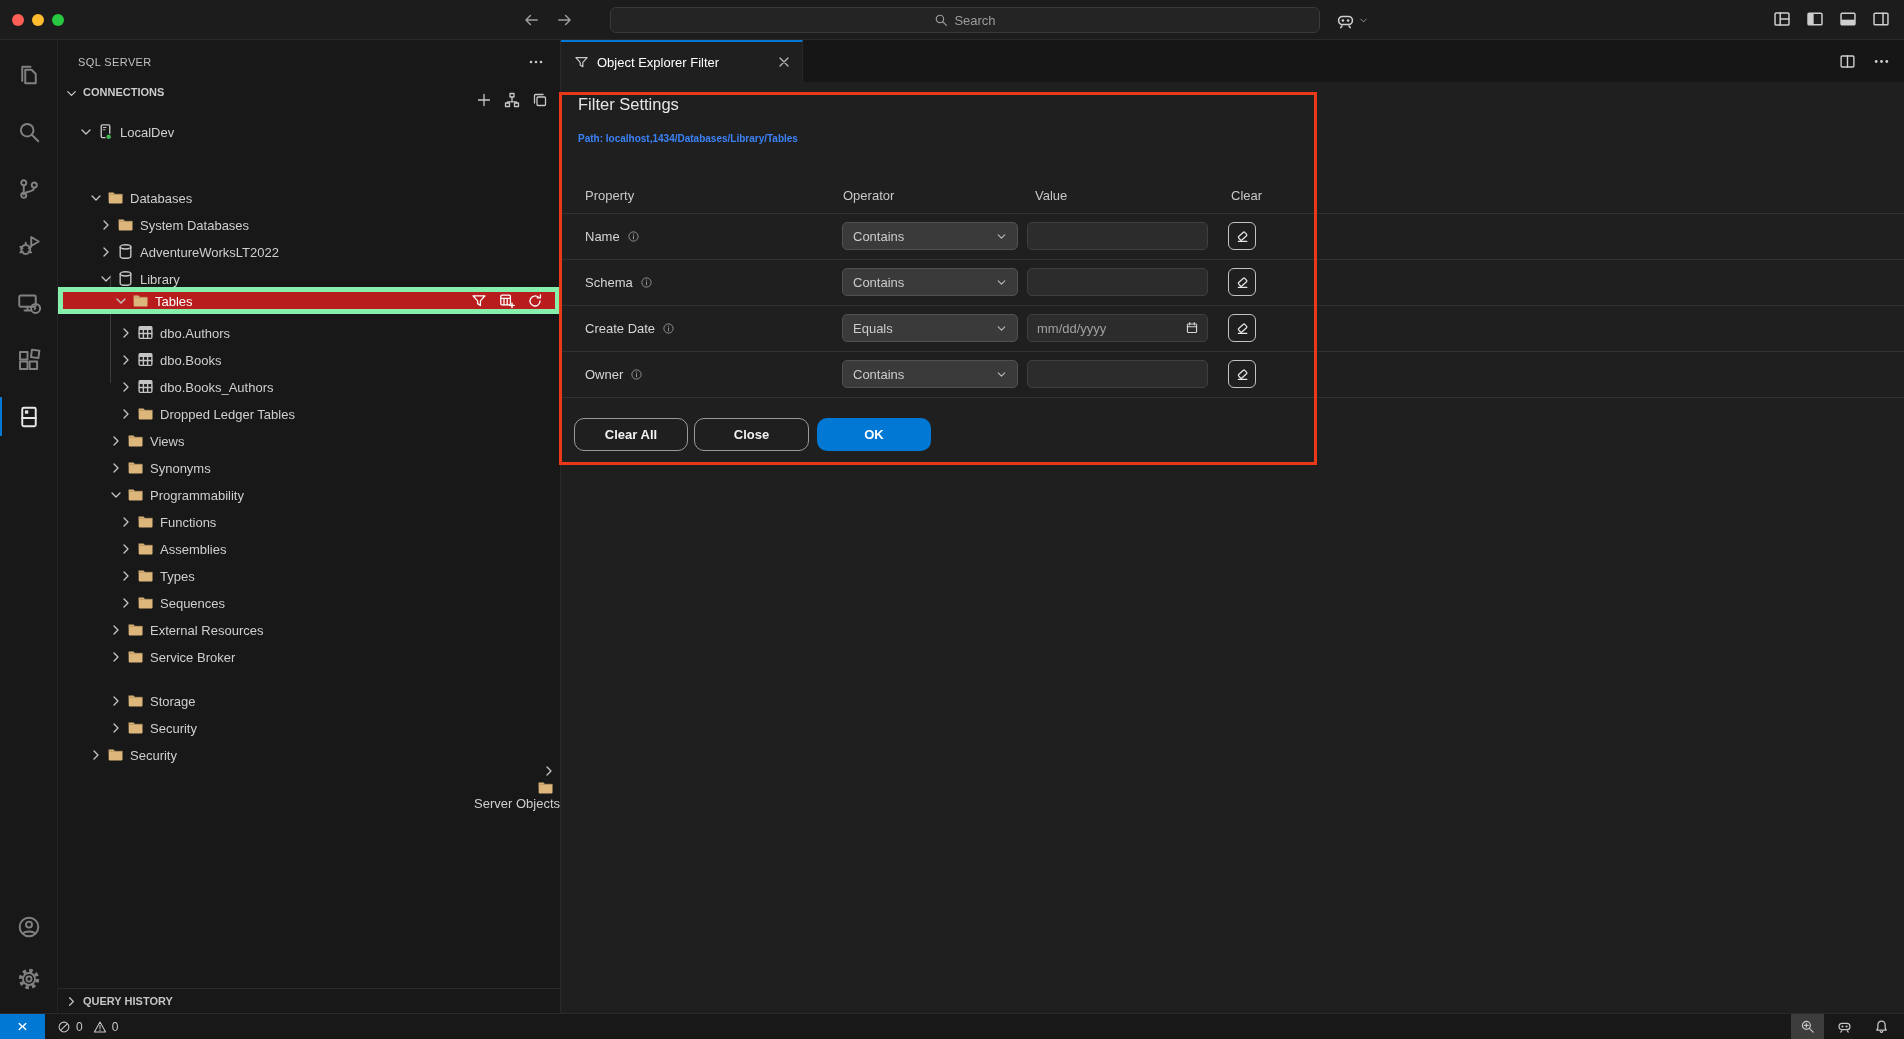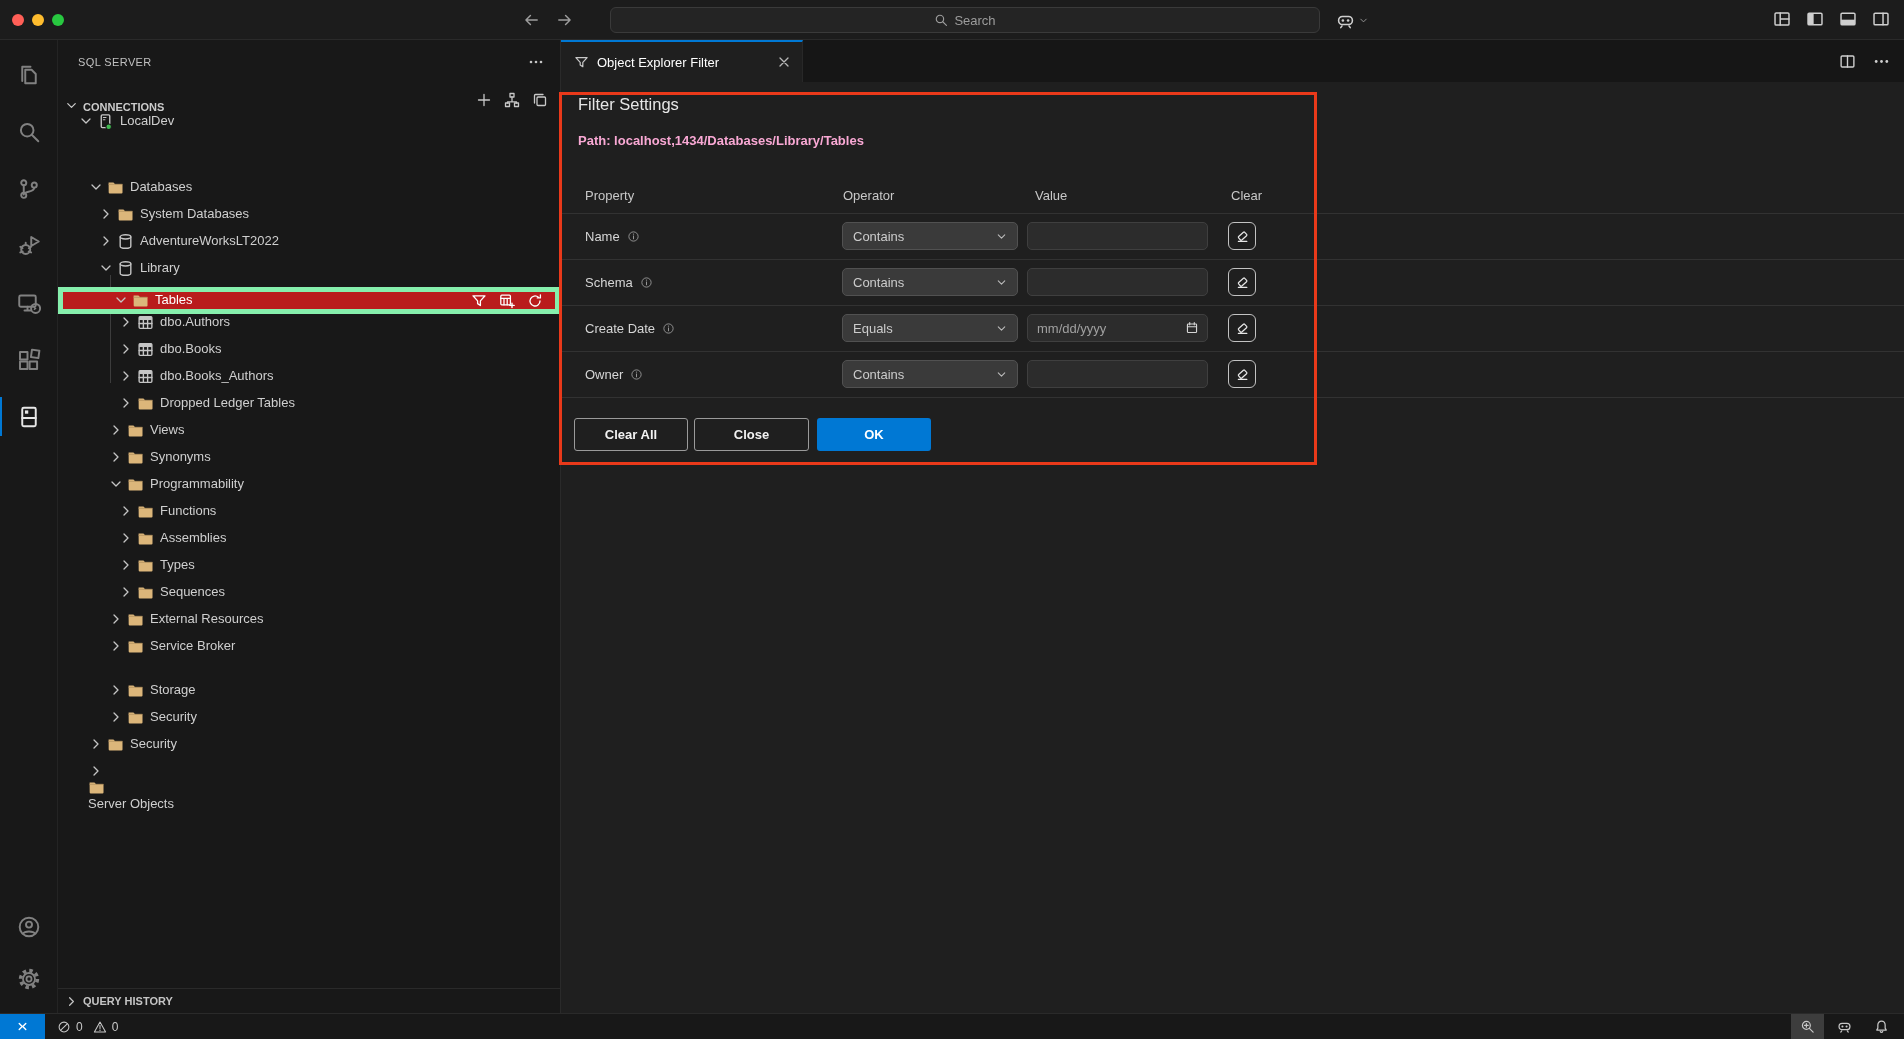--- a/index.html
+++ b/index.html
@@ -28,27 +28,27 @@
   .ab-item.active{color:#e7e7e7}
   .ab-item.active::before{content:'';position:absolute;left:0;top:9px;bottom:9px;width:2px;background:#0078d4}
   .ab-bottom{position:absolute;bottom:8px;left:0;width:57px}
   .ab-bottom .ab-item{height:52px}
 
   
   .sidebar{position:absolute;left:58px;top:40px;width:503px;height:973px;background:#181818;border-right:1px solid #2a2a2a}
   .sb-header{height:44px;display:flex;align-items:center;padding:0 16px 0 20px;font-size:11px;letter-spacing:.4px;color:#c0c0c0}
   .sb-header .t{flex:1}
   .sb-header .ic{width:16px;height:16px;color:#c5c5c5}
-  .sec-row{position:absolute;left:0;top:46px;height:27px;width:100%;display:flex;align-items:flex-end;padding-left:6px;
+  .sec-row{position:absolute;left:0;top:46px;height:27px;width:100%;display:flex;align-items:flex-start;padding-left:6px;
            font-weight:700;font-size:11px;color:#cccccc}
   .sec-row .tw{width:15px;height:15px;margin-right:4px;color:#cccccc}
   .sec-acts{position:absolute;right:12px;top:0;height:27px;display:flex;align-items:center;gap:12px;color:#c8c8c8}
   .sec-acts .act{width:16px;height:16px}
   .tree{position:absolute;top:73px;left:0;width:100%}
-  .tree-row{height:27px;display:flex;align-items:flex-start;font-size:13px;color:#cfcfcf;position:relative}
+  .tree-row{height:27px;display:flex;align-items:flex-end;font-size:13px;color:#cfcfcf;position:relative}
   .tree-row.selected{background:#b91c1c;border:5px solid #86efac;color:#fff}
   .tw{width:16px;height:16px;margin-right:3px;flex:none;color:#c5c5c5}
   .ti{width:17px;height:17px;margin-right:6px;flex:none;color:#c5c5c5}
   .ti.folder{color:#dcb67a}
   .acts{position:absolute;right:12px;top:0;height:100%;display:flex;align-items:center;gap:12px;color:#fff}
   .acts .act{width:16px;height:16px}
   .guide{position:absolute;left:52px;top:162px;width:1px;height:108px;background:#3c3c3c}
   .qh{position:absolute;left:0;top:948px;width:100%;height:25px;border-top:1px solid #2a2a2a;display:flex;align-items:center;
       padding-left:6px;font-weight:700;font-size:11px;color:#c5c5c5;background:#181818}
   .qh .tw{width:15px;height:15px;margin-right:4px}
@@ -59,36 +59,36 @@
   .tab{position:absolute;left:0;top:0;width:242px;height:42px;background:#1f1f1f;border-top:2px solid #0078d4;
        border-right:1px solid #282828;display:flex;align-items:center;gap:8px;padding:0 10px 0 13px;font-size:13px;color:#fff}
   .tab .funnel{width:15px;height:15px;color:#c8c8c8}
   .tab .close{width:16px;height:16px;color:#b8b8b8;margin-left:auto}
   .tab-actions{position:absolute;right:14px;top:0;height:42px;display:flex;align-items:center;gap:17px;color:#cfcfcf}
   .tab-actions .ic{width:17px;height:17px}
 
   .content{position:absolute;left:0;top:42px;right:0;bottom:0}
   .annotation{position:absolute;left:-2px;top:10px;width:758px;height:373px;border:3px solid #e9391a;pointer-events:none;z-index:6}
   .f-title{position:absolute;left:17px;top:13px;font-size:16.5px;color:#e6e6e6}
-  .f-path{position:absolute;left:17px;top:51px;font-size:13px;font-weight:700;color:#f9a8d4}
+  .f-path{position:absolute;left:17px;top:51px;font-size:10px;font-weight:700;color:#3b82f6}
   .f-col{position:absolute;top:106px;font-size:13px;color:#c8c8c8}
   .sep{position:absolute;left:0;width:100%;height:1px;background:#323232}
   .f-row{position:absolute;left:0;width:757px;height:46px}
   .f-label{position:absolute;left:24px;top:0;height:46px;display:flex;align-items:center;gap:7px;font-size:13px;color:#d6d6d6}
   .f-label .info{width:13px;height:13px;color:#9a9a9a}
   .f-select{position:absolute;left:281px;top:9px;width:176px;height:28px;background:#3a3a3a;border:1px solid #515151;
             border-radius:5px;display:flex;align-items:center;padding:0 10px;font-size:13px;color:#cccccc}
   .f-select .chev{position:absolute;right:9px;width:13px;height:13px;color:#bdbdbd}
   .f-input{position:absolute;left:466px;top:9px;width:181px;height:28px;background:#2c2c2c;border:1px solid #3f3f3f;
            border-radius:5px;display:flex;align-items:center;padding:0 9px;font-size:13px;color:#a0a0a0}
   .f-input .cal{position:absolute;right:8px;width:14px;height:14px;color:#d6d6d6}
   .f-clear{position:absolute;left:667px;top:9px;width:28px;height:28px;border:1px solid #c2c2c2;border-radius:6px;
            display:flex;align-items:center;justify-content:center;color:#e6e6e6}
   .f-clear .ic{width:15px;height:15px}
-  .btn{position:absolute;top:336px;height:33px;border-radius:3px;display:flex;align-items:center;justify-content:center;
+  .btn{position:absolute;top:336px;height:33px;border-radius:10px;display:flex;align-items:center;justify-content:center;
        font-size:13px;font-weight:700;color:#f2f2f2}
   .btn.outline{background:transparent;border:1px solid #9a9a9a}
   .btn.primary{background:#0078d4;border:none;color:#fff}
 
   
   .statusbar{position:absolute;left:0;top:1013px;width:1904px;height:26px;background:#181818;border-top:1px solid #2a2a2a;
              font-size:12px;color:#c8c8c8}
   .remote{position:absolute;left:0;top:0;width:45px;height:25px;background:#0078d4;color:#fff;display:flex;align-items:center;justify-content:center}
   .remote .ic{width:15px;height:15px}
   .sb-left{position:absolute;left:12px;top:0;height:25px;display:flex;align-items:center;gap:5px}

